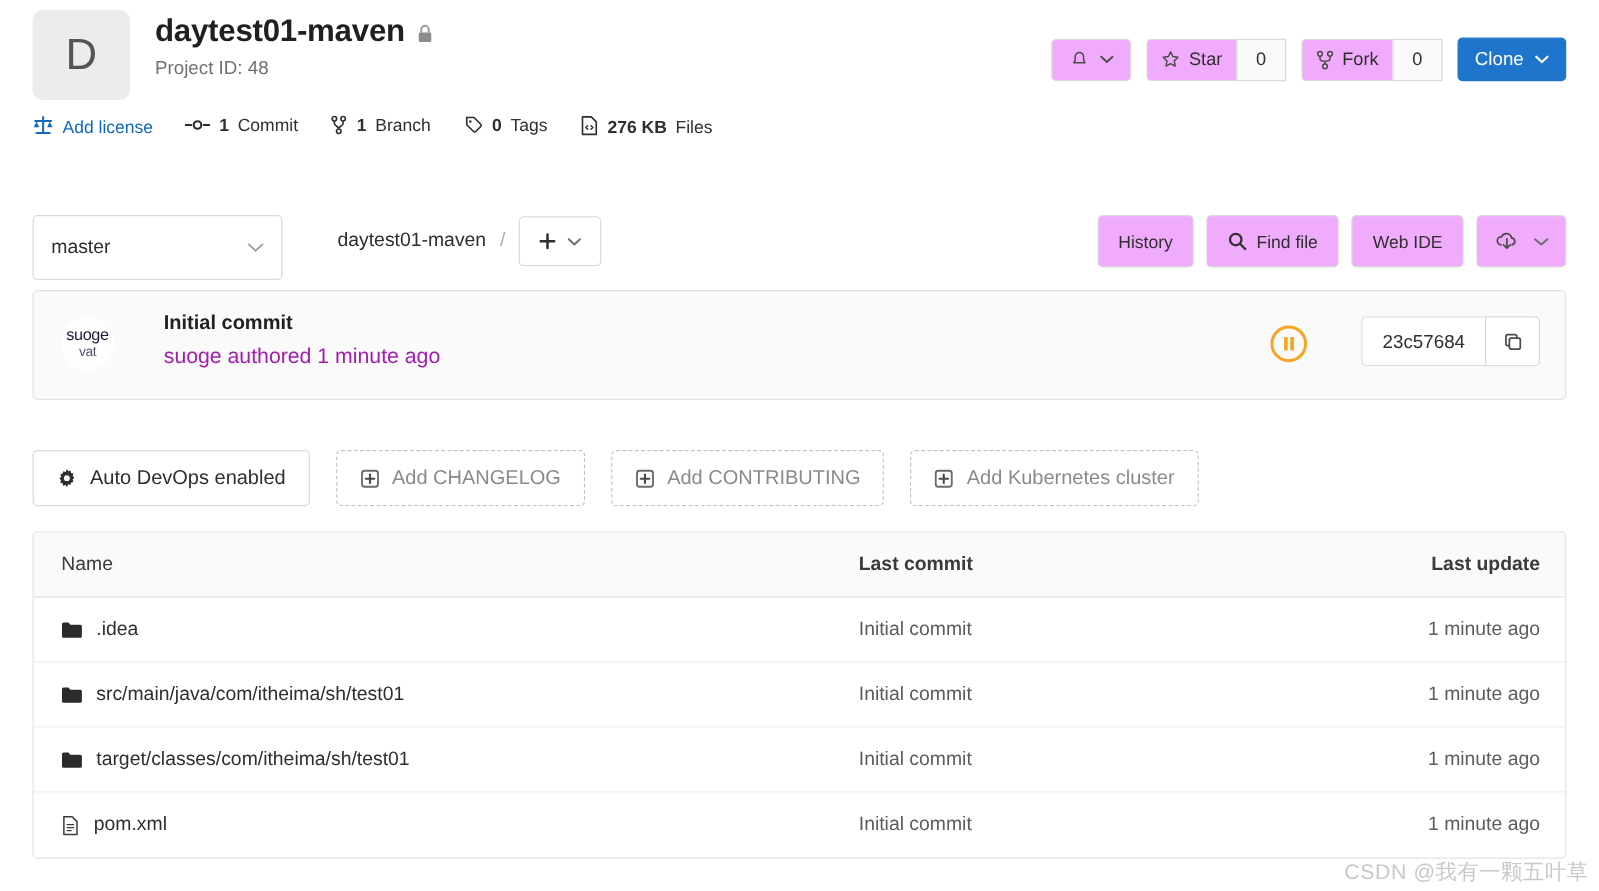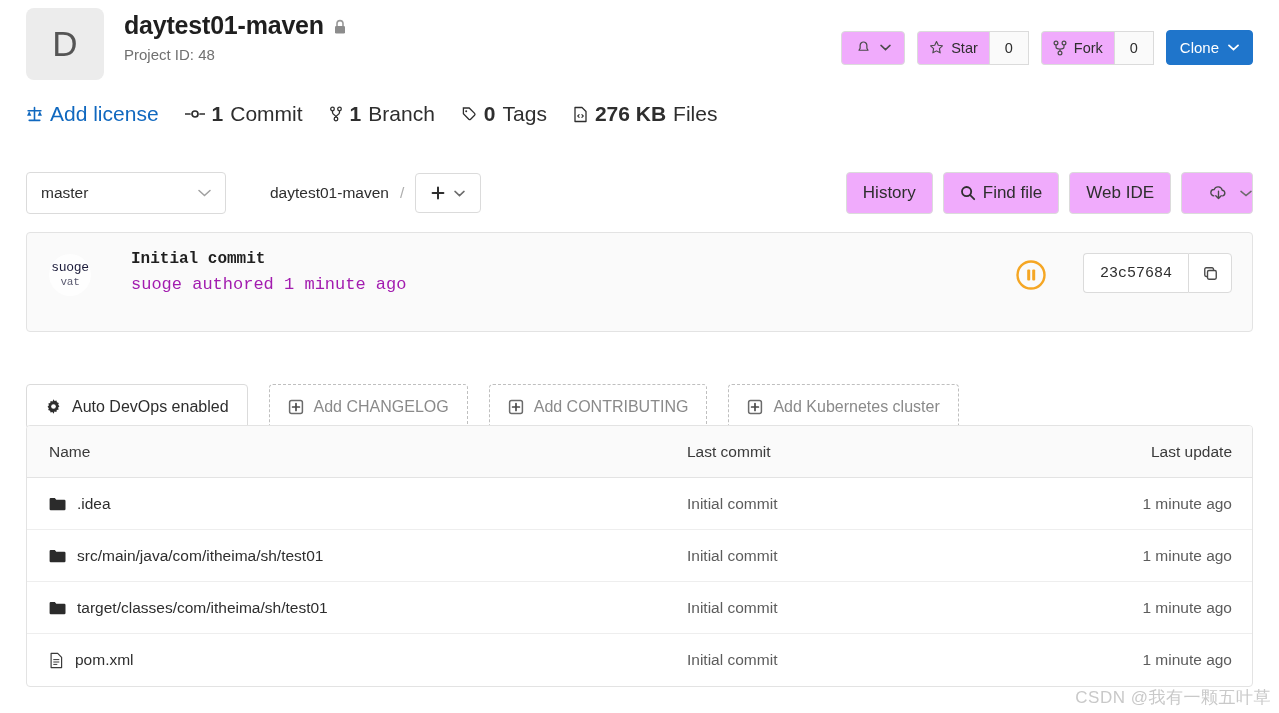--- a/index.html
+++ b/index.html
@@ -55,58 +55,58 @@
   .notif-btn { width: 64px; gap: 9px; }
   .btn .lbl { margin-left: 7px; }
   .btn-primary {
     background: #1f75cb; border-color: #1f75cb; color: #fff;
     font-size: 15px; padding: 0 13px; gap: 9px; height: 35px;
   }
   svg { display: block; }
 
   
   .stats {
-    position: absolute; left: 26px; top: 102px;
+    position: absolute; left: 26px; top: 92px;
     display: flex; align-items: flex-start; gap: 26px;
-    font-size: 21px;
+    font-size: 14px;
   }
   .stat { display: inline-flex; align-items: center; gap: 7px; color: #2e2e2e; }
   .stat b { font-weight: bold; }
   .stat.link { color: #1068bf; cursor: pointer; }
 
   
   .toolbar { position: absolute; left: 26px; right: 26px; top: 172px; height: 42px; }
   .branch-select {
     position: absolute; left: 0; top: 0;
-    width: 200px; height: 42px;
+    width: 200px; height: 52px;
     border: 1px solid #dbdbdb; border-radius: 4px; background: #fff;
     display: flex; align-items: center; justify-content: space-between;
     padding: 0 14px; font-size: 15.5px; color: #2e2e2e; cursor: pointer;
   }
   .breadcrumb {
     position: absolute; left: 244px; top: 0; height: 42px;
     display: flex; align-items: center; gap: 11px;
     font-size: 15.5px; color: #2e2e2e;
   }
   .bc-sep { color: #aeaeae; }
   .add-btn {
     width: 66px; height: 40px; border: 1px solid #dbdbdb; border-radius: 4px;
     background: #fff; display: flex; align-items: center; justify-content: center;
     gap: 9px; cursor: pointer;
   }
   .toolbar-right {
     position: absolute; right: 0; top: 0; display: flex; align-items: center; gap: 10px;
   }
-  .toolbar-right .btn { height: 42px; padding: 0 16px; font-size: 17px; justify-content: flex-end; }
+  .toolbar-right .btn { height: 42px; padding: 0 16px; font-size: 14px; }
   .dl-btn { width: 72px; gap: 12px; padding: 0 !important; }
 
   
   .commit-box {
-    position: absolute; left: 26px; right: 26px; top: 232px; height: 100px;
-    border: 1px solid #e3e3e3; border-radius: 4px; background: #fafafa; font-family: Liberation Mono, monospace;
+    position: absolute; left: 26px; right: 26px; top: 232px; height: 88px;
+    border: 1px solid #e3e3e3; border-radius: 4px; background: #fafafa;
   }
   .commit-avatar {
     position: absolute; left: 22px; top: 21px;
     width: 42px; height: 42px; border-radius: 50%;
     background: #fefefe; overflow: hidden;
     display: flex; flex-direction: column; align-items: center; justify-content: center;
     font-size: 13px; color: #1b1b3a; line-height: 1.25; letter-spacing: -0.3px;
   }
   .commit-avatar span:nth-child(2) { font-size: 11px; opacity: .75; }
   .commit-text { position: absolute; left: 104px; top: 17px; }
@@ -126,21 +126,20 @@
 
   
   .quick-row {
     position: absolute; left: 26px; top: 360px;
     display: flex; align-items: center; gap: 21px;
   }
   .qbtn {
     height: 45px; display: inline-flex; align-items: center; gap: 10px;
     padding: 0 18px; border-radius: 4px; font-size: 16px; cursor: pointer;
     background: #fff;
-    margin-top: 24px;
   }
   .qbtn.solid { border: 1px solid #dbdbdb; color: #2e2e2e; }
   .qbtn.dashed { border: 1px dashed #bfbfbf; color: #8a8a8a; }
 
   
   .file-table {
     position: absolute; left: 26px; right: 26px; top: 425px;
     border: 1px solid #e3e3e3; border-radius: 4px; overflow: hidden; background: #fff;
   }
   .ft-head {
@@ -149,21 +148,21 @@
     font-size: 15.5px; color: #3a3a3a;
   }
   .ft-row {
     display: flex; align-items: center; height: 52px;
     border-bottom: 1px solid #eeeeee; font-size: 15.5px;
   }
   .ft-row:last-child { border-bottom: none; }
   .col-name { flex: 0 0 660px; padding-left: 22px; display: flex; align-items: center; gap: 11px; }
   .col-commit { flex: 1 1 auto; color: #5c5c5c; }
   .col-update { flex: 0 0 200px; text-align: right; padding-right: 20px; color: #5c5c5c; }
-  .ft-head .col-commit, .ft-head .col-update { color: #3a3a3a; }
+  .ft-head .col-commit, .ft-head .col-update { color: #3a3a3a; font-weight: bold; }
   .fname { color: #2e2e2e; }
 
   
   .watermark {
     position: absolute; right: 8px; bottom: 4px;
     font-size: 17px; color: #c9c9c9; letter-spacing: .5px;
     user-select: none;
   }
 </style>
 </head>

